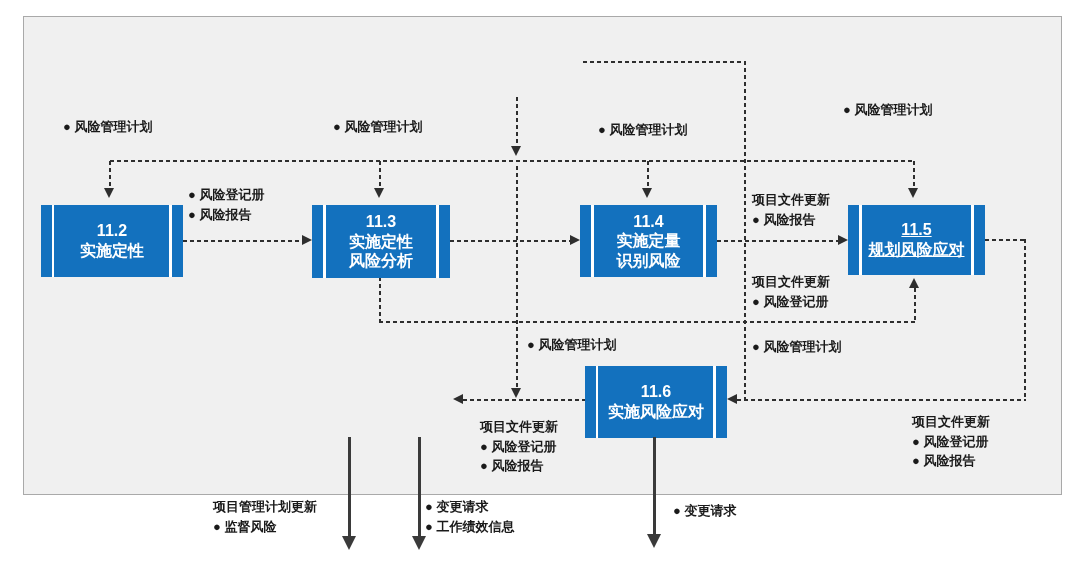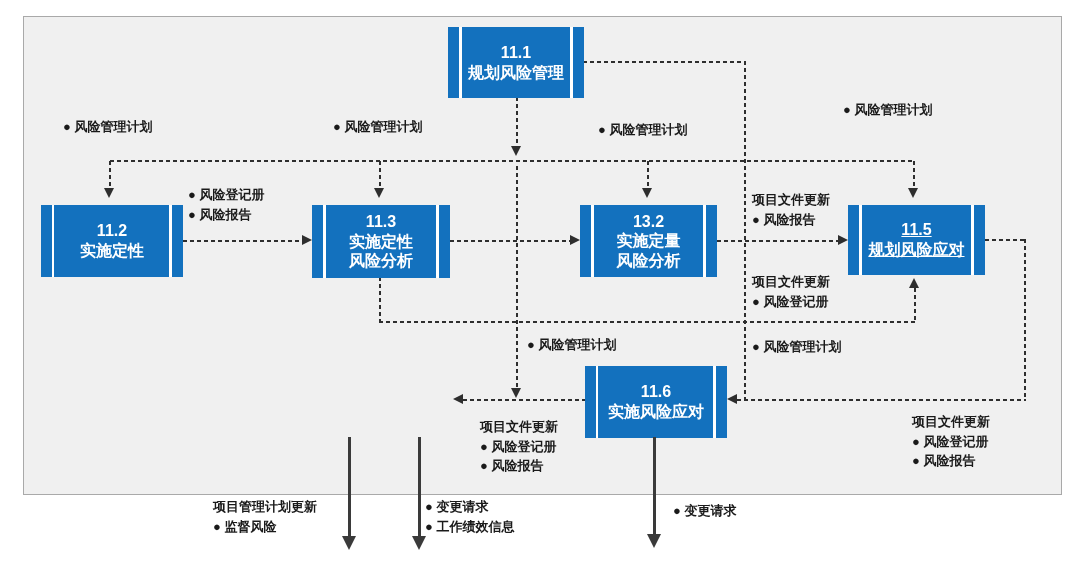--- a/index.html
+++ b/index.html
@@ -87,37 +87,33 @@
   <div class="hdash" style="left:463px;top:399px;width:122px;"></div>
   <div class="arr left" style="left:453px;top:394px;"></div>
 
   <div class="vsolid" style="left:348px;top:437px;height:99px;"></div>
   <div class="arr down-lg" style="left:342px;top:536px;"></div>
   <div class="vsolid" style="left:418px;top:437px;height:99px;"></div>
   <div class="arr down-lg" style="left:412px;top:536px;"></div>
   <div class="vsolid" style="left:653px;top:437px;height:97px;"></div>
   <div class="arr down-lg" style="left:647px;top:534px;"></div>
 
-  <div class="pbox" style="left:448px;top:27px;width:136px;height:71px;">
-    <div class="pbox-num">11.1</div>
-    <div class="pbox-name">规划风险管理</div>
-  </div>
   <div class="pbox" style="left:41px;top:205px;width:142px;height:72px;">
     <div class="pbox-num">11.2</div>
     <div class="pbox-name">实施定性</div>
   </div>
   <div class="pbox" style="left:312px;top:205px;width:138px;height:73px;">
     <div class="pbox-num">11.3</div>
     <div class="pbox-name">实施定性
 风险分析</div>
   </div>
   <div class="pbox" style="left:580px;top:205px;width:137px;height:72px;">
-    <div class="pbox-num">13.2</div>
+    <div class="pbox-num">11.4</div>
     <div class="pbox-name">实施定量
-风险分析</div>
+识别风险</div>
   </div>
   <div class="pbox" style="left:848px;top:205px;width:137px;height:70px;text-decoration:underline;">
     <div class="pbox-num">11.5</div>
     <div class="pbox-name">规划风险应对</div>
   </div>
   <div class="pbox" style="left:585px;top:366px;width:142px;height:72px;">
     <div class="pbox-num">11.6</div>
     <div class="pbox-name">实施风险应对</div>
   </div>
 

